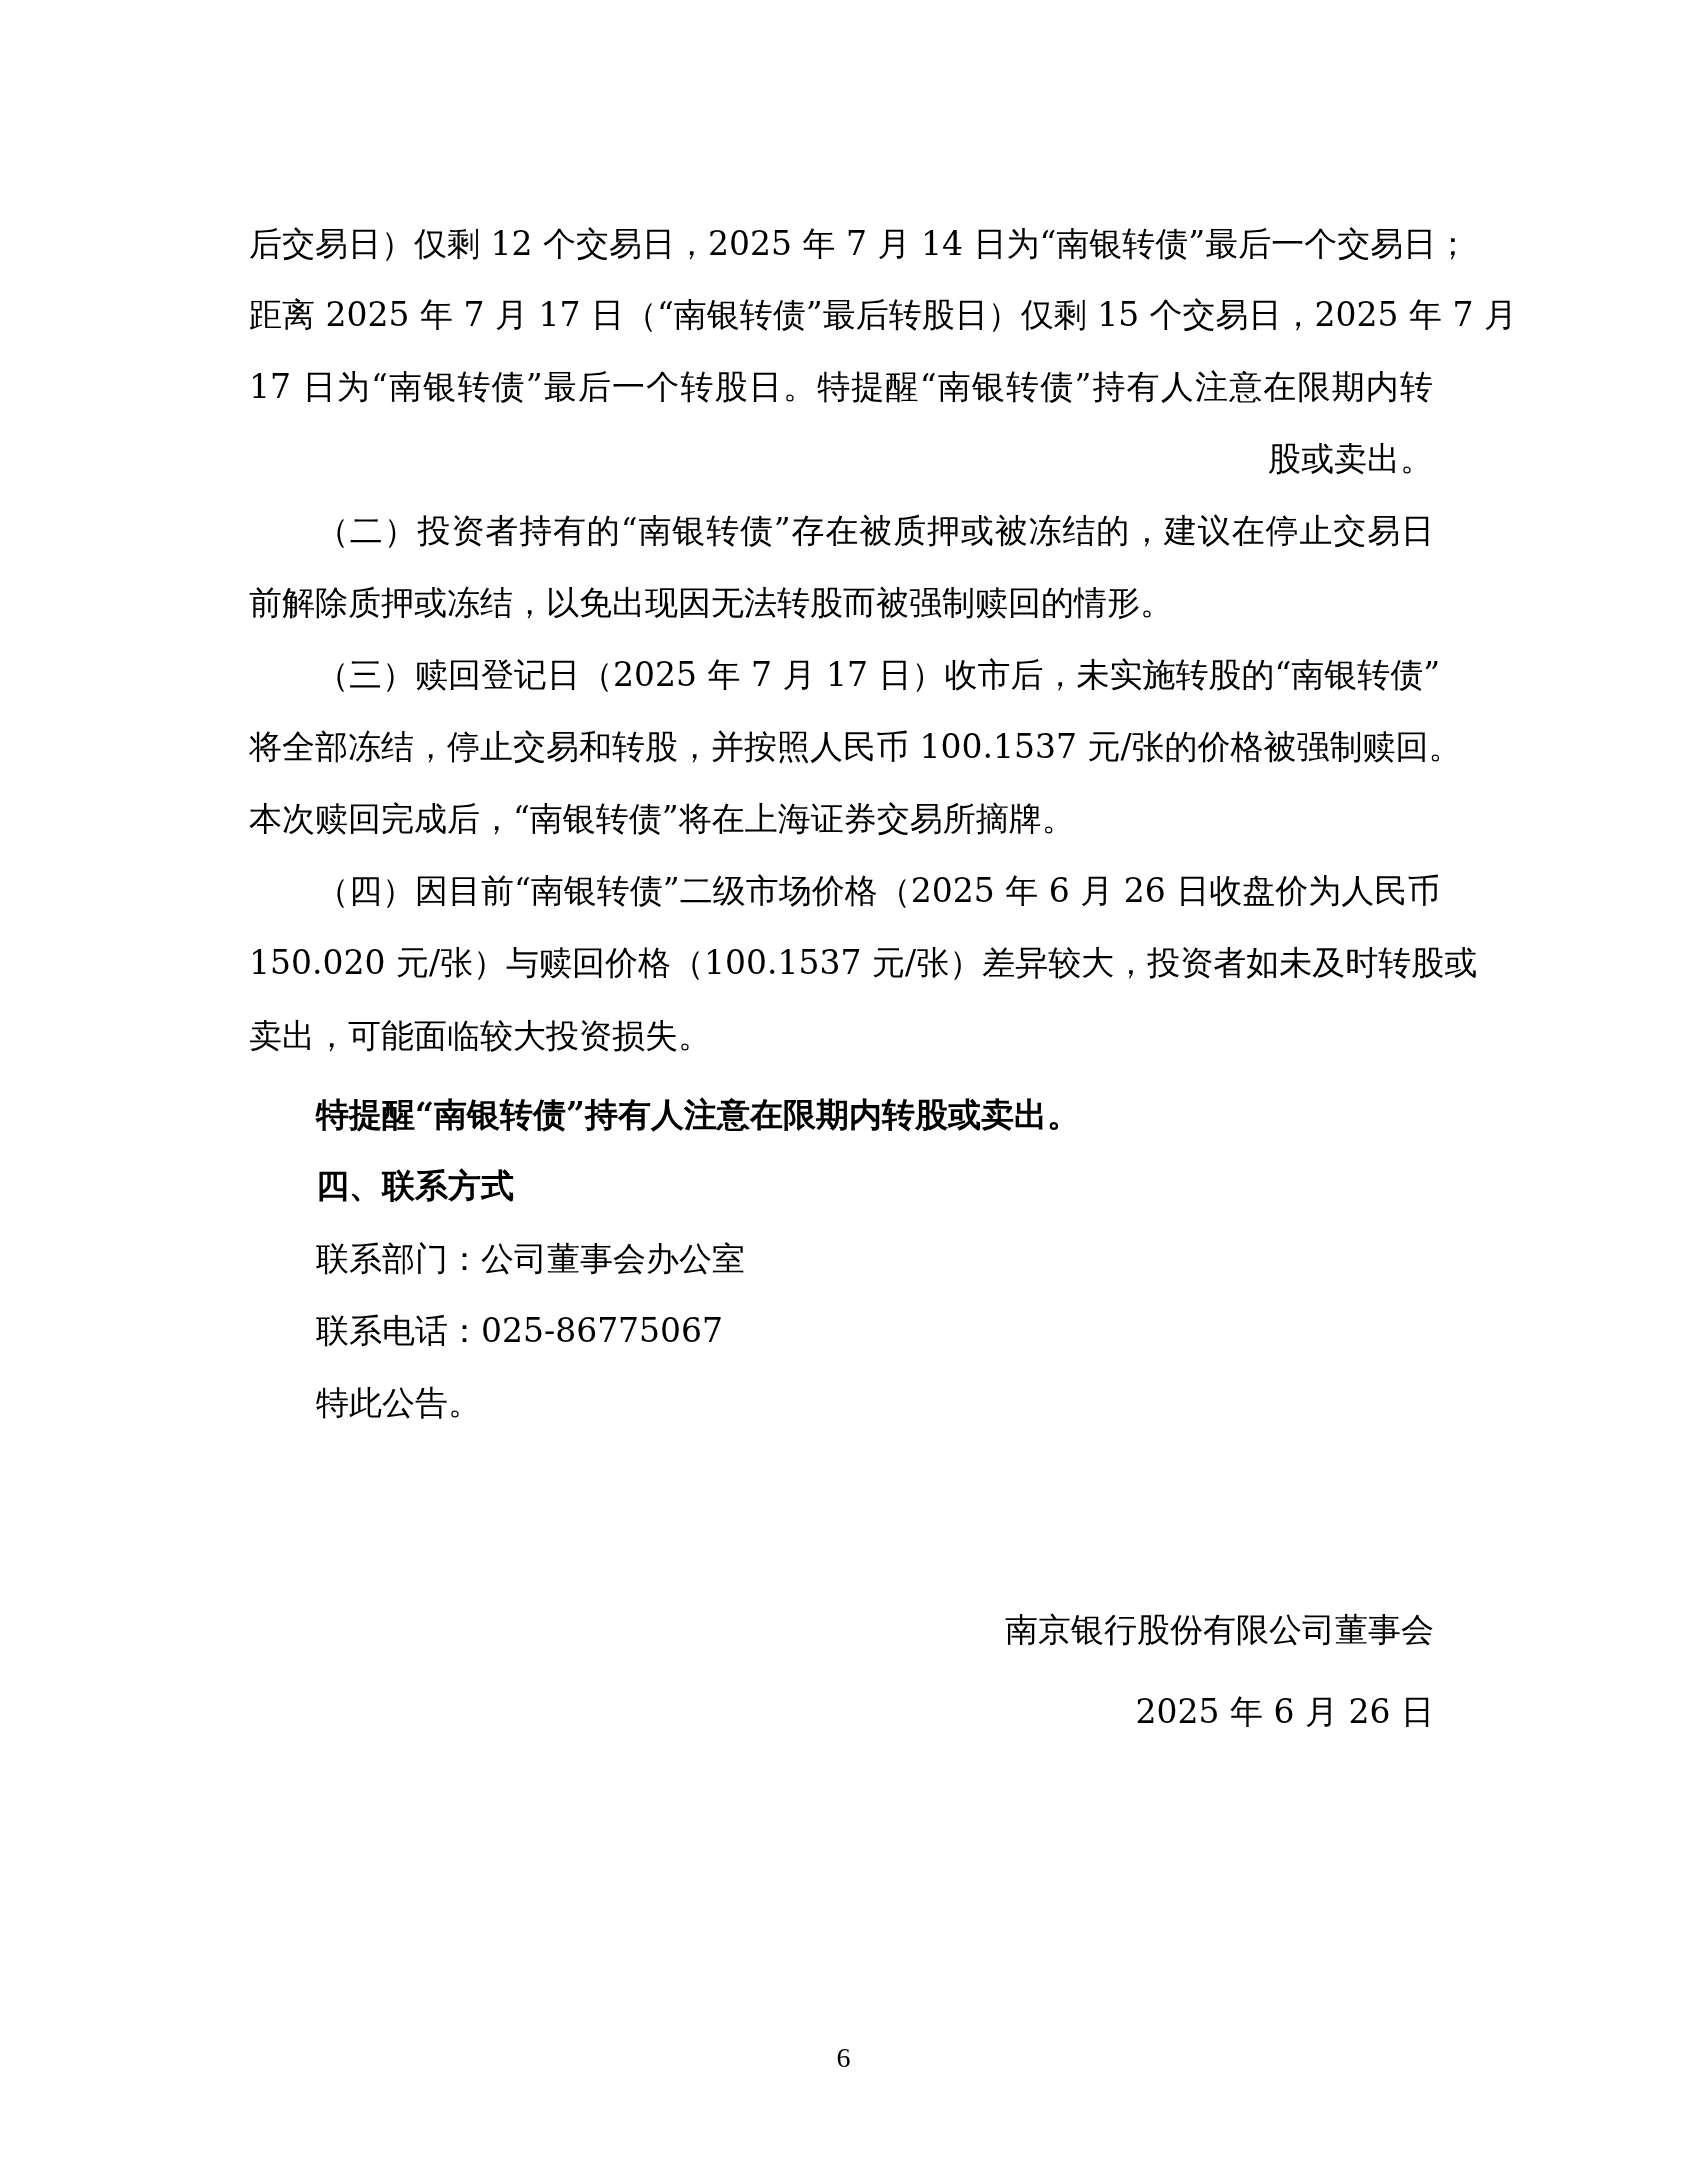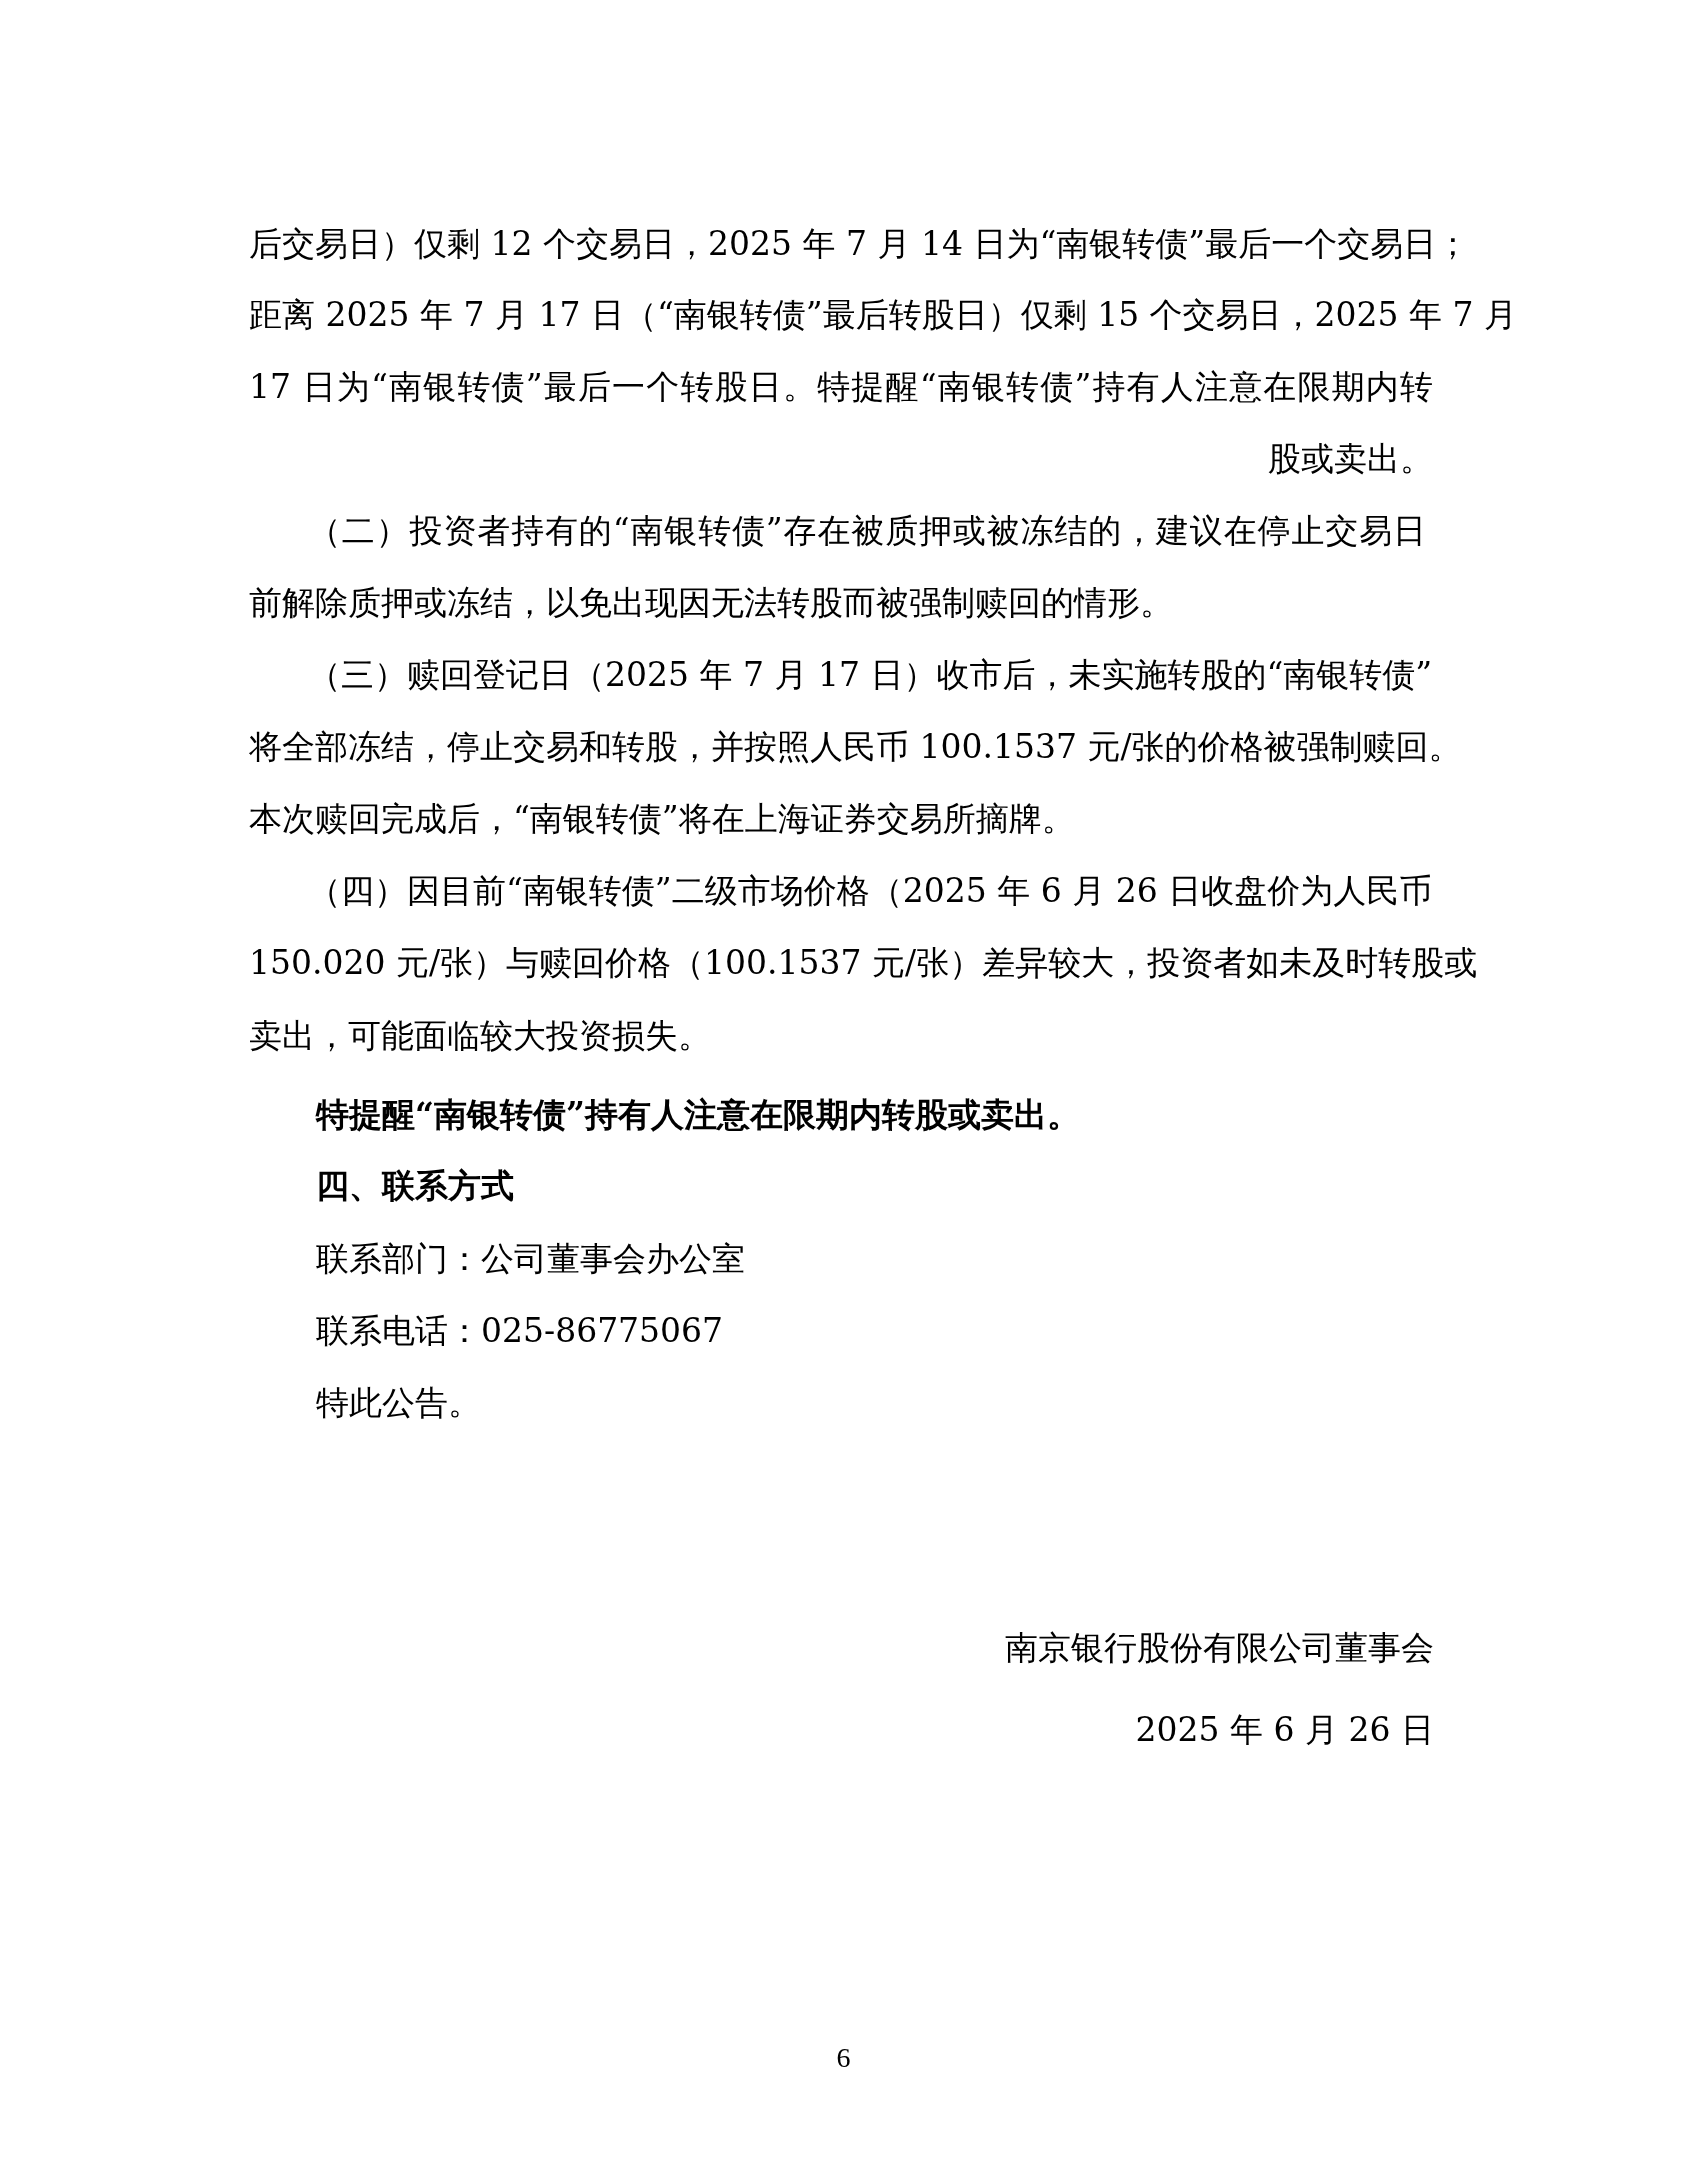--- a/index.html
+++ b/index.html
@@ -31,36 +31,35 @@
       font-size: 33px;
       line-height: 40px;
       white-space: nowrap;
       overflow: visible;
     }
     .justify {
       text-align: justify;
       text-align-last: justify;
     }
     .indent {
-      left: 308px;
+      left: 316px;
       width: 1118px;
     }
     .bold {
       font-weight: bold;
     }
     .contact {
       left: 316px;
       width: auto;
     }
     .right {
       left: auto;
       right: 253px;
       width: auto;
       text-align: center;
-      margin-top: 18px;
     }
     .page-number {
       position: absolute;
       left: 0;
       width: 1687px;
       top: 2041px;
       text-align: center;
       font-family: "Liberation Serif", serif;
       font-size: 28px;
       line-height: 33px;

